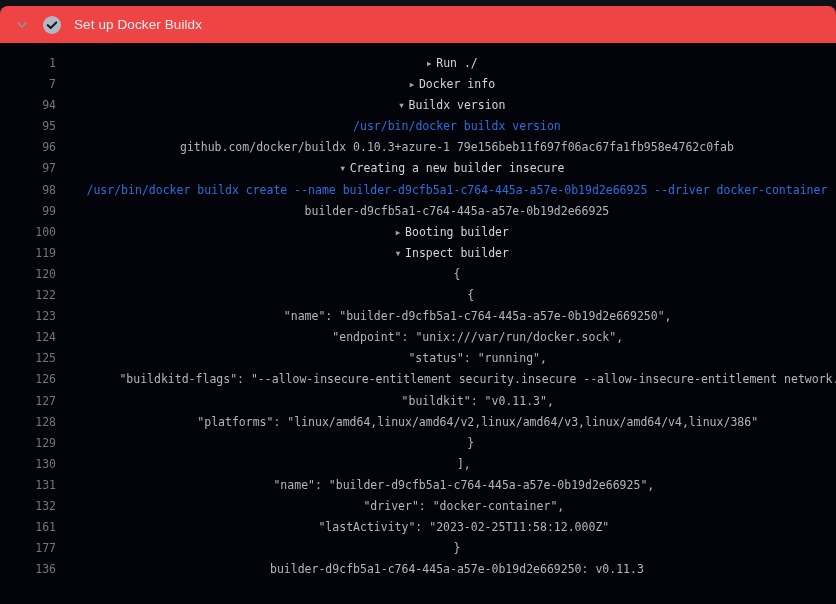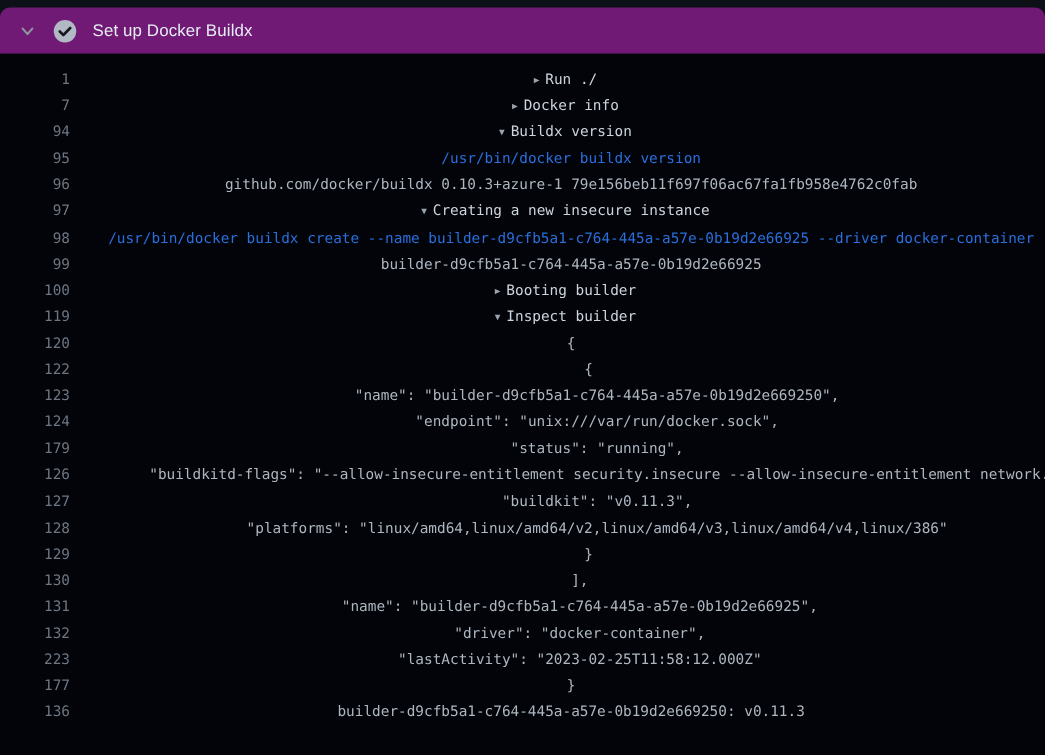--- a/index.html
+++ b/index.html
@@ -64,54 +64,54 @@
     display:inline-block;
     width:14px;
     font-size:7.5px;
     color:#99a3ad;
     vertical-align:1px;
   }
 </style>
 </head>
 <body>
 
-<div class="step-header" style="background: #701a75;">
+<div class="step-header" style="background: #ef4444;">
   <span class="chevron">
     <svg width="14" height="14" viewBox="0 0 16 16" fill="none" stroke="currentColor" stroke-width="1.8" stroke-linecap="round" stroke-linejoin="round">
       <polyline points="3.5,5.5 8,10.5 12.5,5.5"></polyline>
     </svg>
   </span>
   <span class="check-wrap">
     <svg width="20" height="20" viewBox="0 0 20 20">
       <circle cx="10" cy="10" r="9" fill="#b1bac4"></circle>
       <path d="M5.8 10.2 L8.7 13 L14.2 7.4" fill="none" stroke="#161b22" stroke-width="2.1" stroke-linecap="round" stroke-linejoin="round"></path>
     </svg>
   </span>
   <span class="step-title">Set up Docker Buildx</span>
 </div>
 
 <div class="log-area" style="background: rgb(2, 4, 10);">
     <div class="row group"><span class="num">1</span><span class="content"><span class="tri">▶</span><span>Run ./</span></span></div>
     <div class="row group"><span class="num">7</span><span class="content"><span class="tri">▶</span><span>Docker info</span></span></div>
     <div class="row group"><span class="num">94</span><span class="content"><span class="tri">▼</span><span>Buildx version</span></span></div>
     <div class="row cmd"><span class="num">95</span><span class="content">  /usr/bin/docker buildx version</span></div>
     <div class="row out"><span class="num">96</span><span class="content">  github.com/docker/buildx 0.10.3+azure-1 79e156beb11f697f06ac67fa1fb958e4762c0fab</span></div>
-    <div class="row group"><span class="num">97</span><span class="content"><span class="tri">▼</span><span>Creating a new insecure instance</span></span></div>
+    <div class="row group"><span class="num">97</span><span class="content"><span class="tri">▼</span><span>Creating a new builder insecure</span></span></div>
     <div class="row cmd"><span class="num">98</span><span class="content">  /usr/bin/docker buildx create --name builder-d9cfb5a1-c764-445a-a57e-0b19d2e66925 --driver docker-container</span></div>
     <div class="row out"><span class="num">99</span><span class="content">  builder-d9cfb5a1-c764-445a-a57e-0b19d2e66925</span></div>
     <div class="row group"><span class="num">100</span><span class="content"><span class="tri">▶</span><span>Booting builder</span></span></div>
     <div class="row group"><span class="num">119</span><span class="content"><span class="tri">▼</span><span>Inspect builder</span></span></div>
     <div class="row out"><span class="num">120</span><span class="content">  {</span></div>
     <div class="row out"><span class="num">122</span><span class="content">      {</span></div>
     <div class="row out"><span class="num">123</span><span class="content">        "name": "builder-d9cfb5a1-c764-445a-a57e-0b19d2e669250",</span></div>
     <div class="row out"><span class="num">124</span><span class="content">        "endpoint": "unix:///var/run/docker.sock",</span></div>
-    <div class="row out"><span class="num">179</span><span class="content">        "status": "running",</span></div>
+    <div class="row out"><span class="num">125</span><span class="content">        "status": "running",</span></div>
     <div class="row out"><span class="num">126</span><span class="content">        "buildkitd-flags": "--allow-insecure-entitlement security.insecure --allow-insecure-entitlement network.host",</span></div>
     <div class="row out"><span class="num">127</span><span class="content">        "buildkit": "v0.11.3",</span></div>
     <div class="row out"><span class="num">128</span><span class="content">        "platforms": "linux/amd64,linux/amd64/v2,linux/amd64/v3,linux/amd64/v4,linux/386"</span></div>
     <div class="row out"><span class="num">129</span><span class="content">      }</span></div>
     <div class="row out"><span class="num">130</span><span class="content">    ],</span></div>
     <div class="row out"><span class="num">131</span><span class="content">    "name": "builder-d9cfb5a1-c764-445a-a57e-0b19d2e66925",</span></div>
     <div class="row out"><span class="num">132</span><span class="content">    "driver": "docker-container",</span></div>
-    <div class="row out"><span class="num">223</span><span class="content">    "lastActivity": "2023-02-25T11:58:12.000Z"</span></div>
+    <div class="row out"><span class="num">161</span><span class="content">    "lastActivity": "2023-02-25T11:58:12.000Z"</span></div>
     <div class="row out"><span class="num">177</span><span class="content">  }</span></div>
     <div class="row out"><span class="num">136</span><span class="content">  builder-d9cfb5a1-c764-445a-a57e-0b19d2e669250: v0.11.3</span></div>
   </div>
 
 </body></html>

